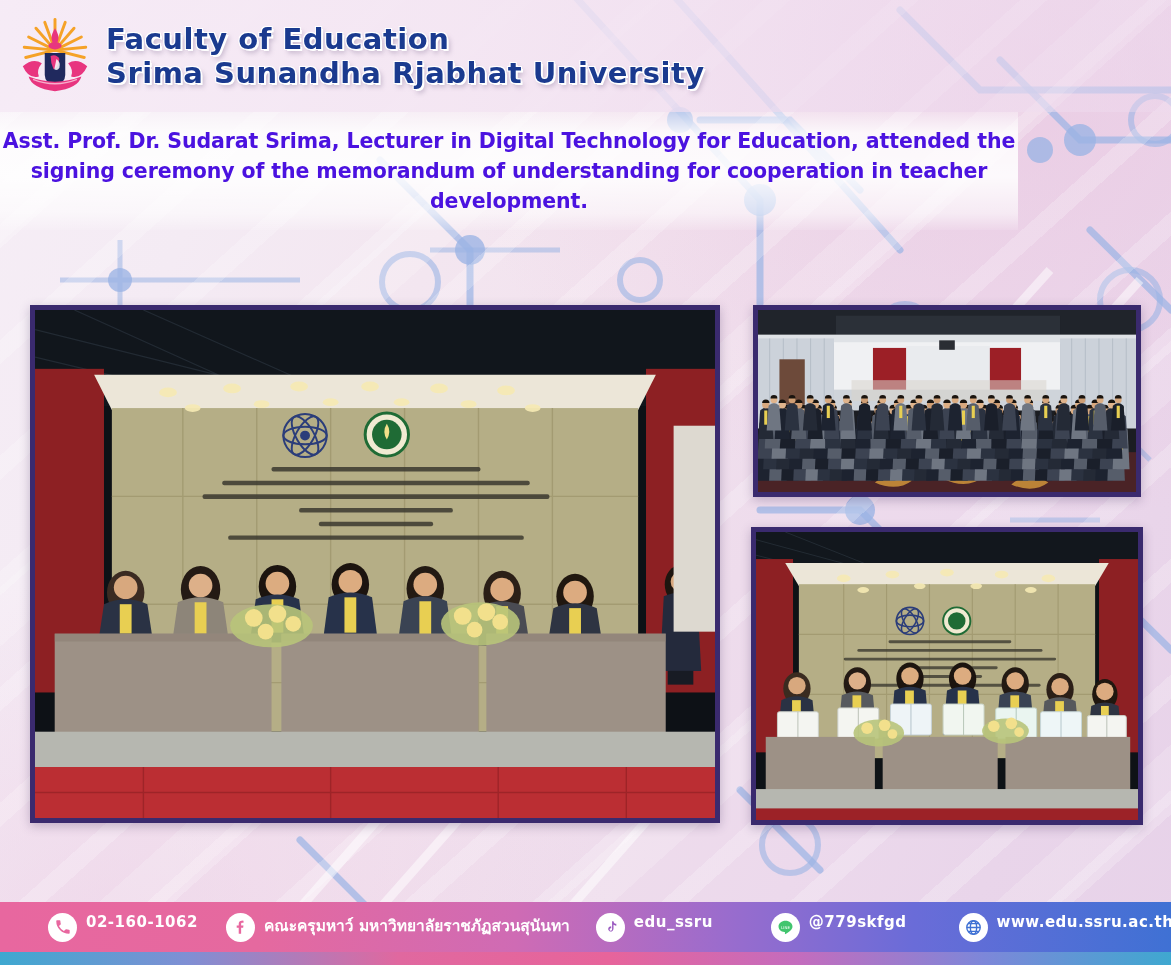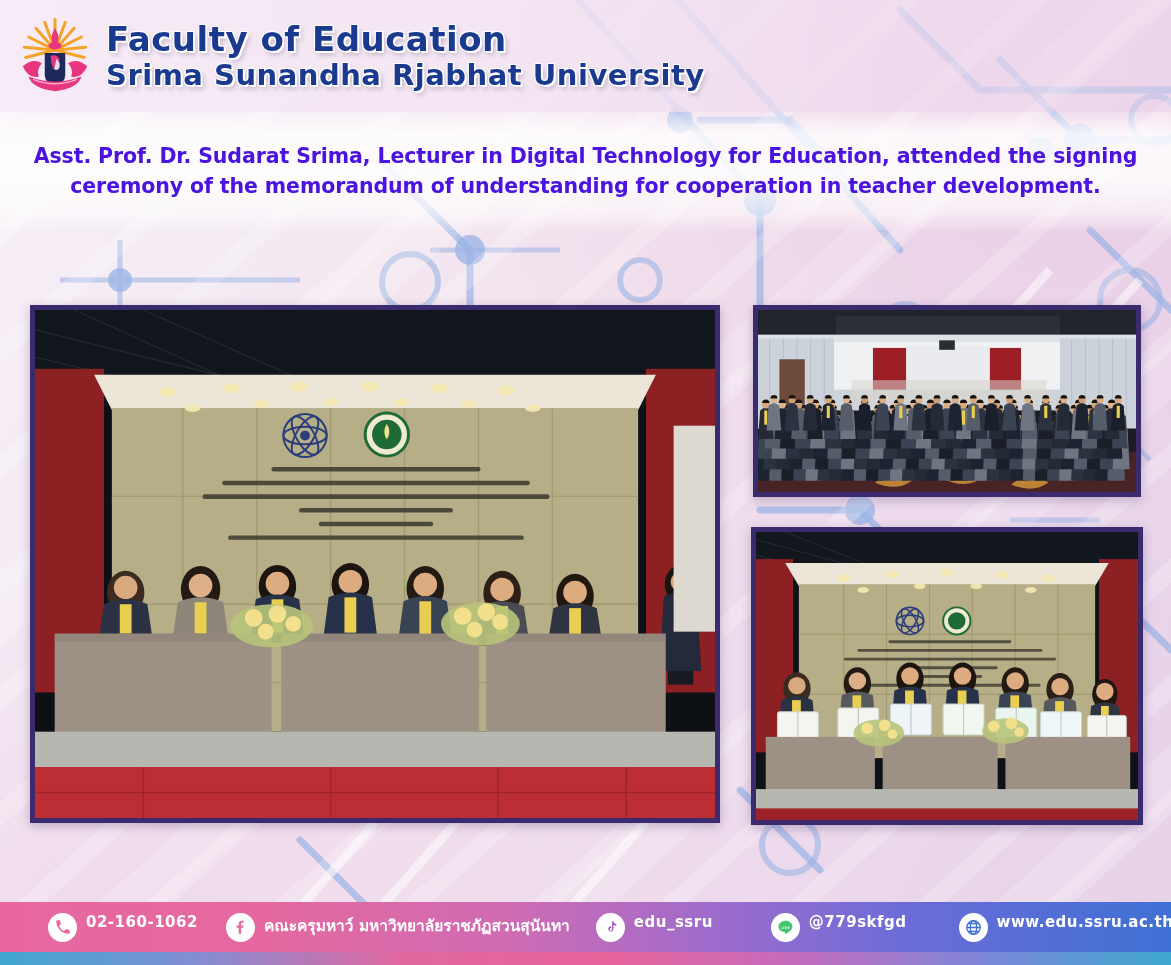--- a/index.html
+++ b/index.html
@@ -75,26 +75,26 @@
   .univ-title { line-height:1.06; }
   .univ-title .l1, .univ-title .l2 {
     font-family:"DejaVu Sans", sans-serif;
     font-weight:bold; letter-spacing:.5px;
     color:#1a3a8f;
     text-shadow:
       2px 2px 0 #ffffff, -1px -1px 0 #ffffff,
       1px -1px 0 #ffffff, -1px 1px 0 #ffffff,
       3px 4px 5px rgba(120,100,140,.40);
   }
-  .univ-title .l1 { font-size:34px; }
+  .univ-title .l1 { font-size:29px; }
   .univ-title .l2 { font-size:29px; margin-top:3px; }
 
   
   .headline-band {
-    position:absolute; left:0; top:112px; width:1171px; height:118px;
+    position:absolute; left:0; top:112px; width:1018px; height:118px;
     background:linear-gradient(180deg,
       rgba(255,255,255,.30) 0%,
       rgba(255,255,255,.82) 18%,
       rgba(255,255,255,.88) 55%,
       rgba(255,255,255,.55) 86%,
       rgba(255,255,255,.10) 100%);
     display:flex; align-items:center; justify-content:center;
   }
   .headline {
     width:1125px; text-align:center;

